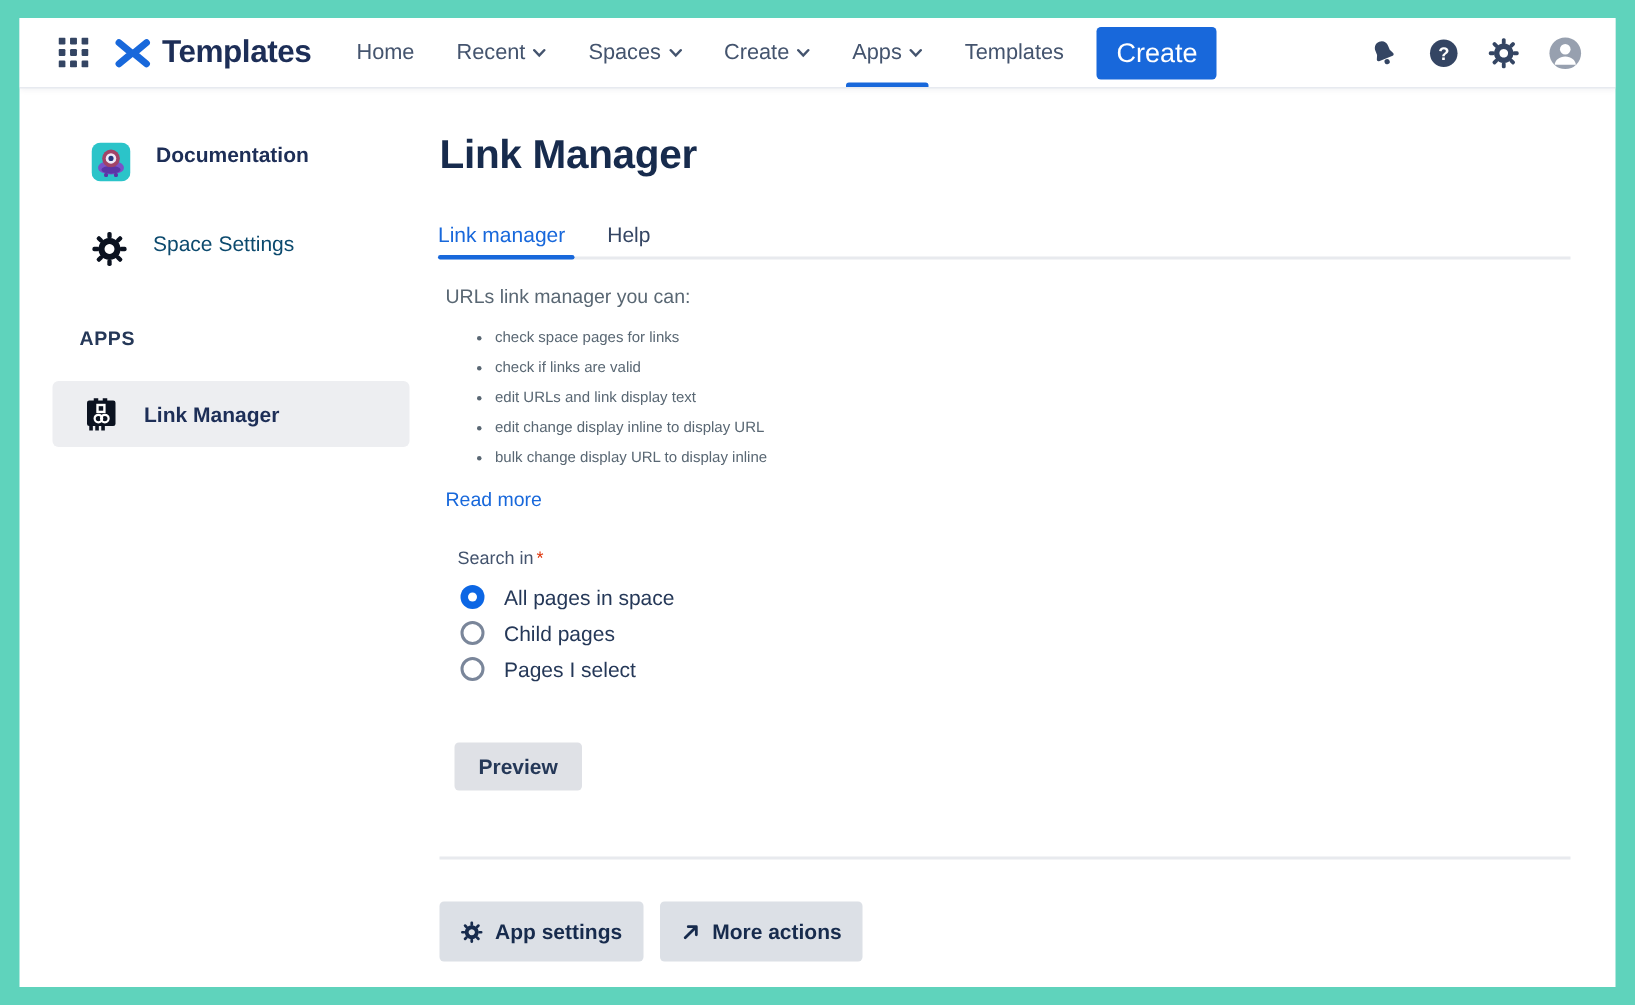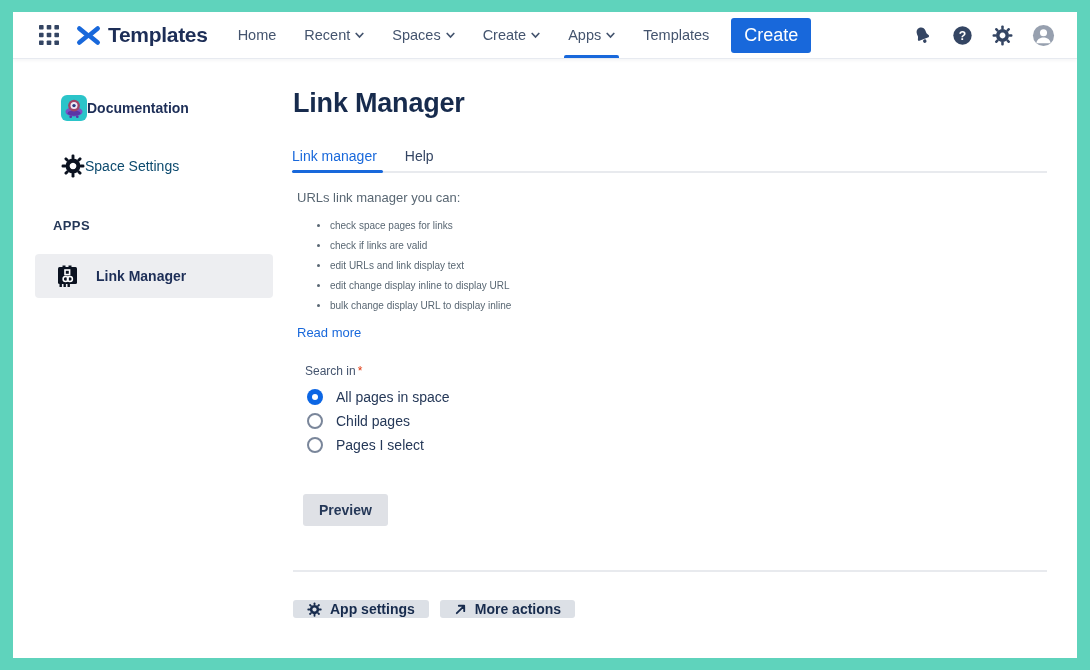--- a/index.html
+++ b/index.html
@@ -36,21 +36,21 @@
   .create-btn {
     margin-left:8px; background:#1868DB; color:#fff; border:none; cursor:pointer;
     font-family:inherit; font-size:18px; font-weight:500; padding:7px 13px; border-radius:3px;
   }
   .nav-right { margin-left:auto; display:flex; align-items:center; gap:19px; }
   .nav-right .icon-btn { cursor:pointer; display:flex; align-items:center; }
 
   
   .content { flex:1; display:flex; min-height:0; }
   .sidebar { width:268px; flex:0 0 268px; padding:37px 0 0 27px; }
-  .side-row { display:flex; align-items:center; cursor:pointer;padding-left:21px; }
+  .side-row { display:flex; align-items:flex-start; gap:17px; cursor:pointer;padding-left:21px; }
   .side-row.doc { margin-bottom:33px; }
   .side-row.settings { margin-bottom:40px; }
   .side-label-strong { font-size:14px; font-weight:bold; color:#1D2E57; }
   .side-label { font-size:14px; color:#0c4a6e; }
   .side-header { font-size:13px; font-weight:bold; color:#253858; letter-spacing:.4px; margin:0 0 21px 13px; }
   .side-selected {
     display:flex; align-items:center; gap:15px; cursor:pointer;
     background:#EDEEF1; border-radius:4px; height:44px; padding:0 0 0 19px;
     margin-left:-5px; width:238px;
   }
@@ -90,21 +90,21 @@
   .preview-btn {
     margin:41px 0 0 10px; background:#DFE1E6; border:none; cursor:pointer;
     font-family:inherit; font-size:14px; font-weight:bold; color:#253858;
     padding:8px 16px; border-radius:3px;
   }
   .bottom-divider { margin-top:44px; height:2px; background:#E8EAEE; border:none; }
   .footer-actions { display:flex; gap:11px; margin-top:28px; }
   .footer-btn {
     display:flex; align-items:center; gap:8px; background:#DCE0E6; border:none; cursor:pointer;
     font-family:inherit; font-size:14px; font-weight:bold; color:#172B4D;
-    padding:1px 14px; border-radius:3px;text-align:right;
+    padding:12px 14px; border-radius:3px;text-align:right;
   }
 </style>
 </head>
 <body>
 
 <svg width="0" height="0" style="position:absolute">
   <symbol id="gear" viewBox="0 0 24 24">
     <path fill-rule="evenodd" d="M12 4.6 a7.4 7.4 0 1 0 0.001 0 Z M12 8.7 a3.3 3.3 0 1 1 -0.001 0 Z"></path>
     <g>
       <rect x="10.55" y="0.6" width="2.9" height="4.6" rx="1.2"></rect>

